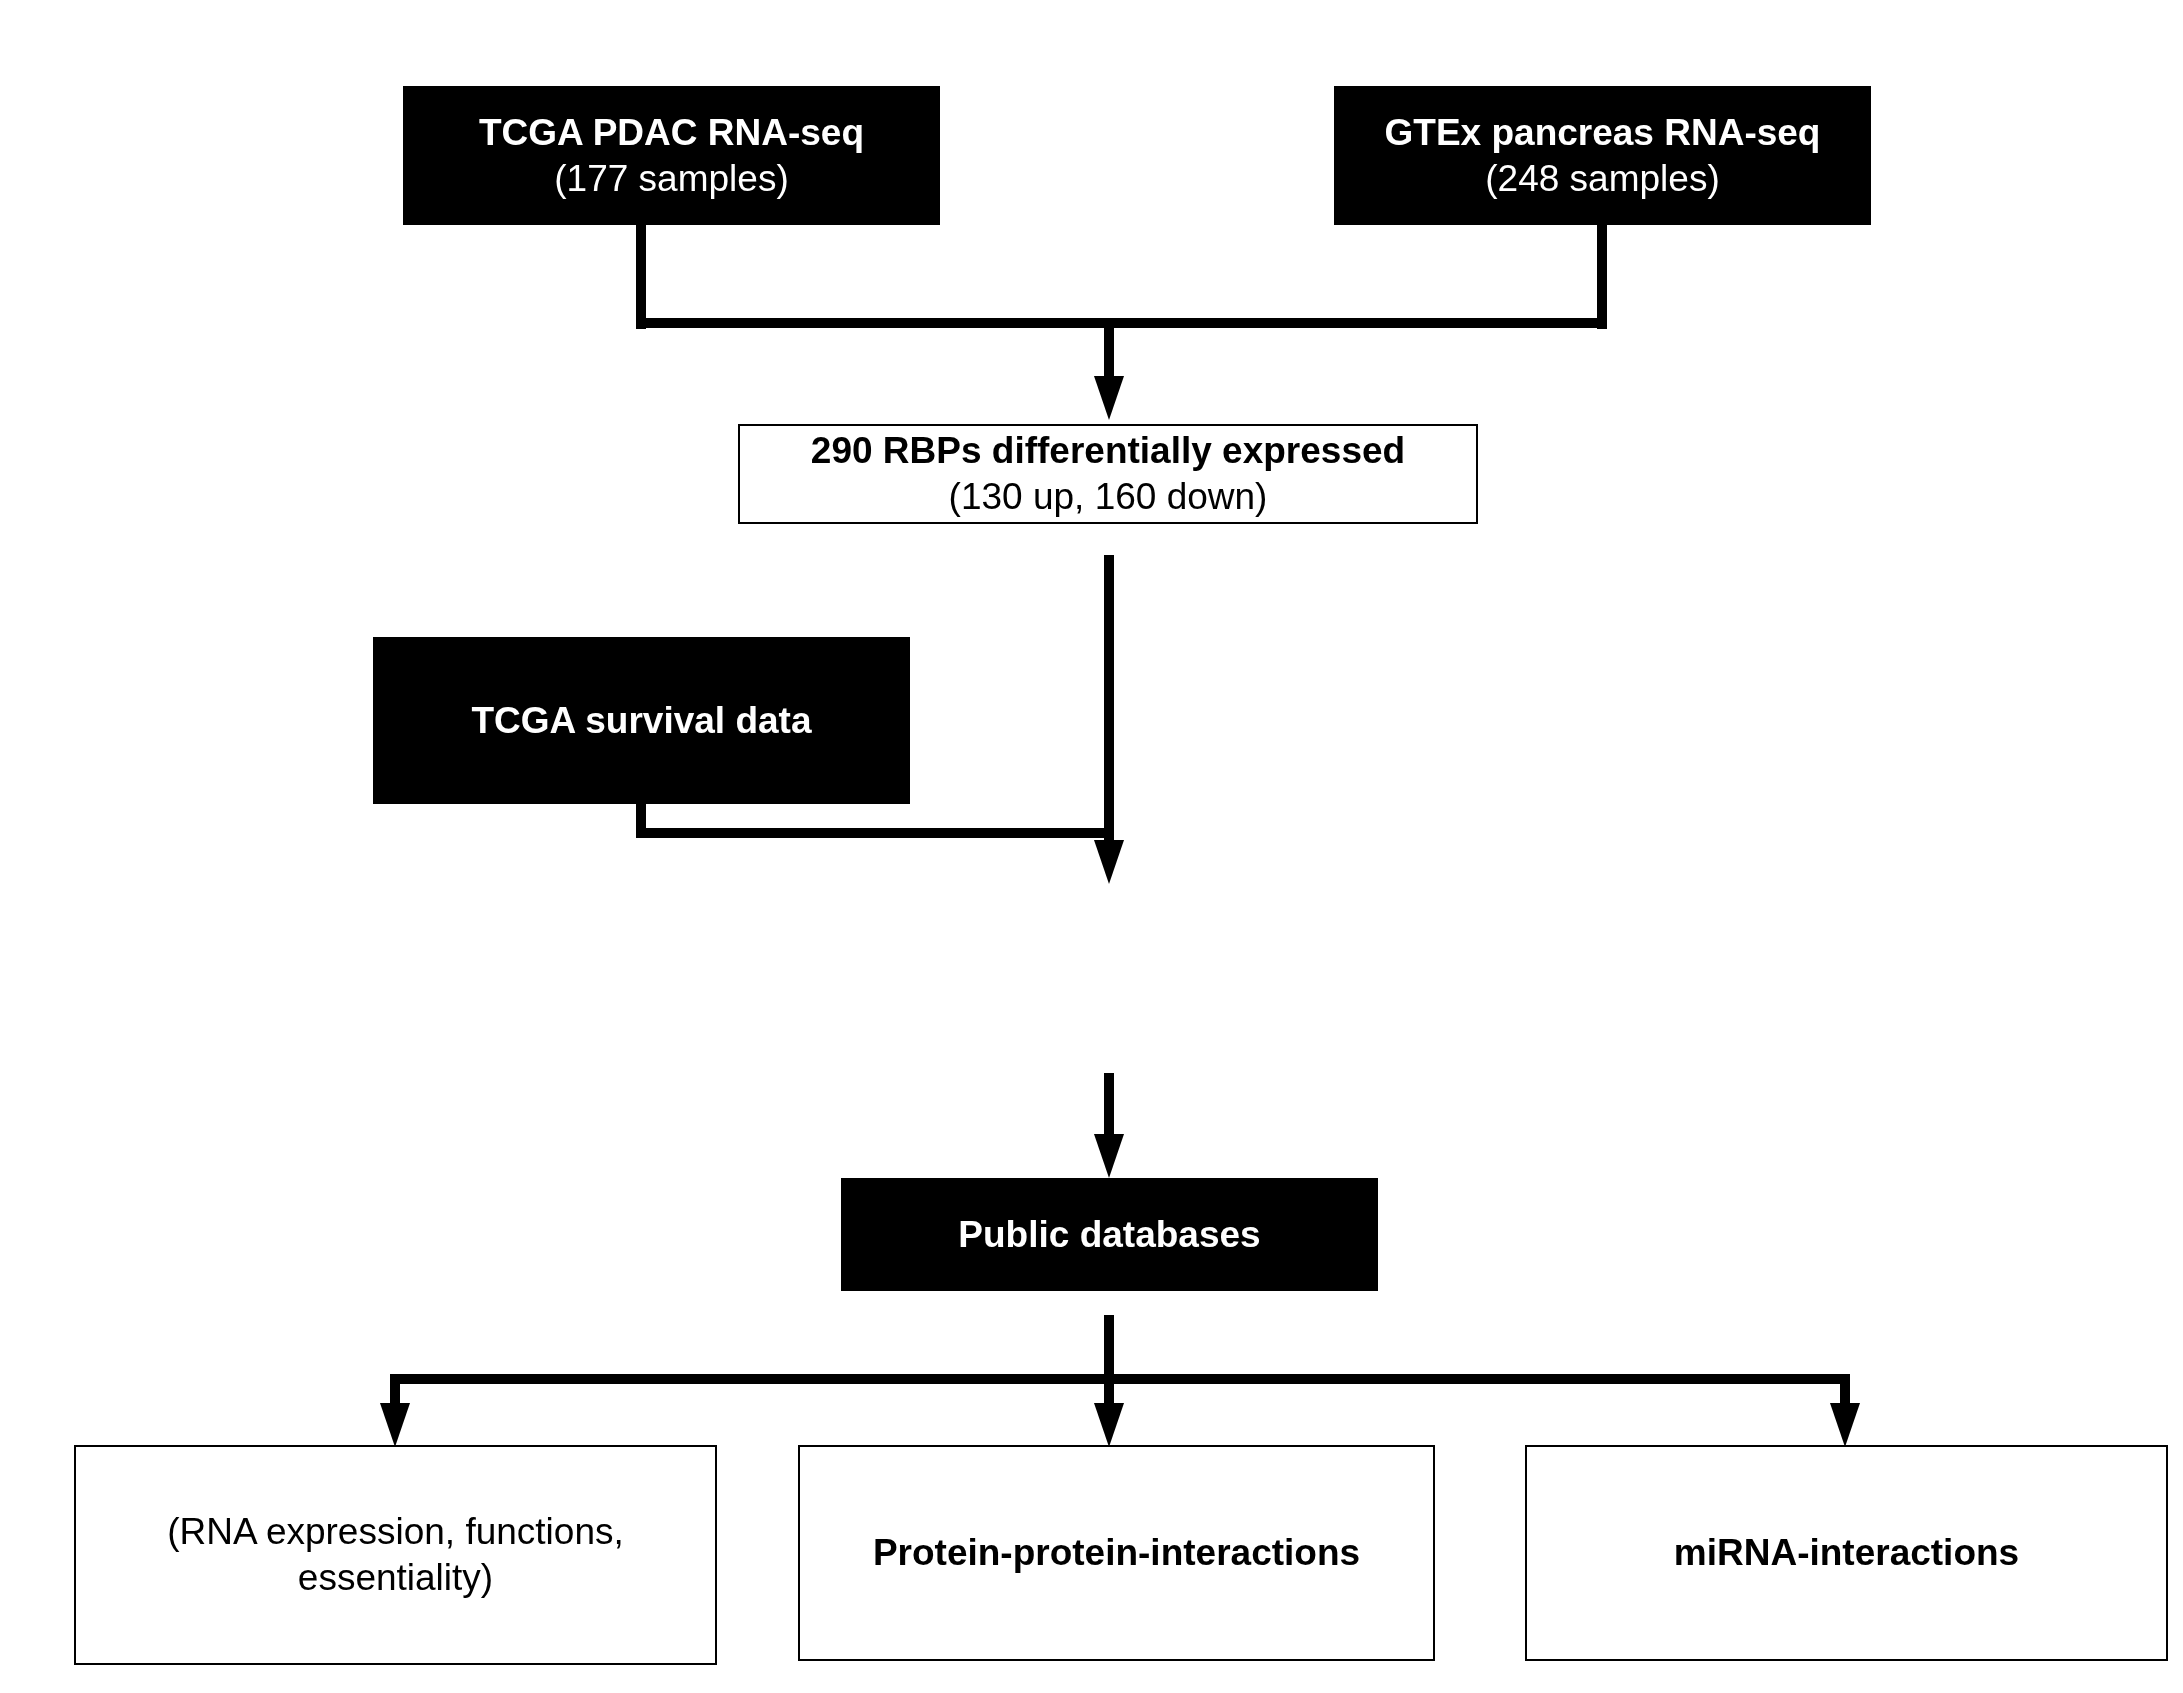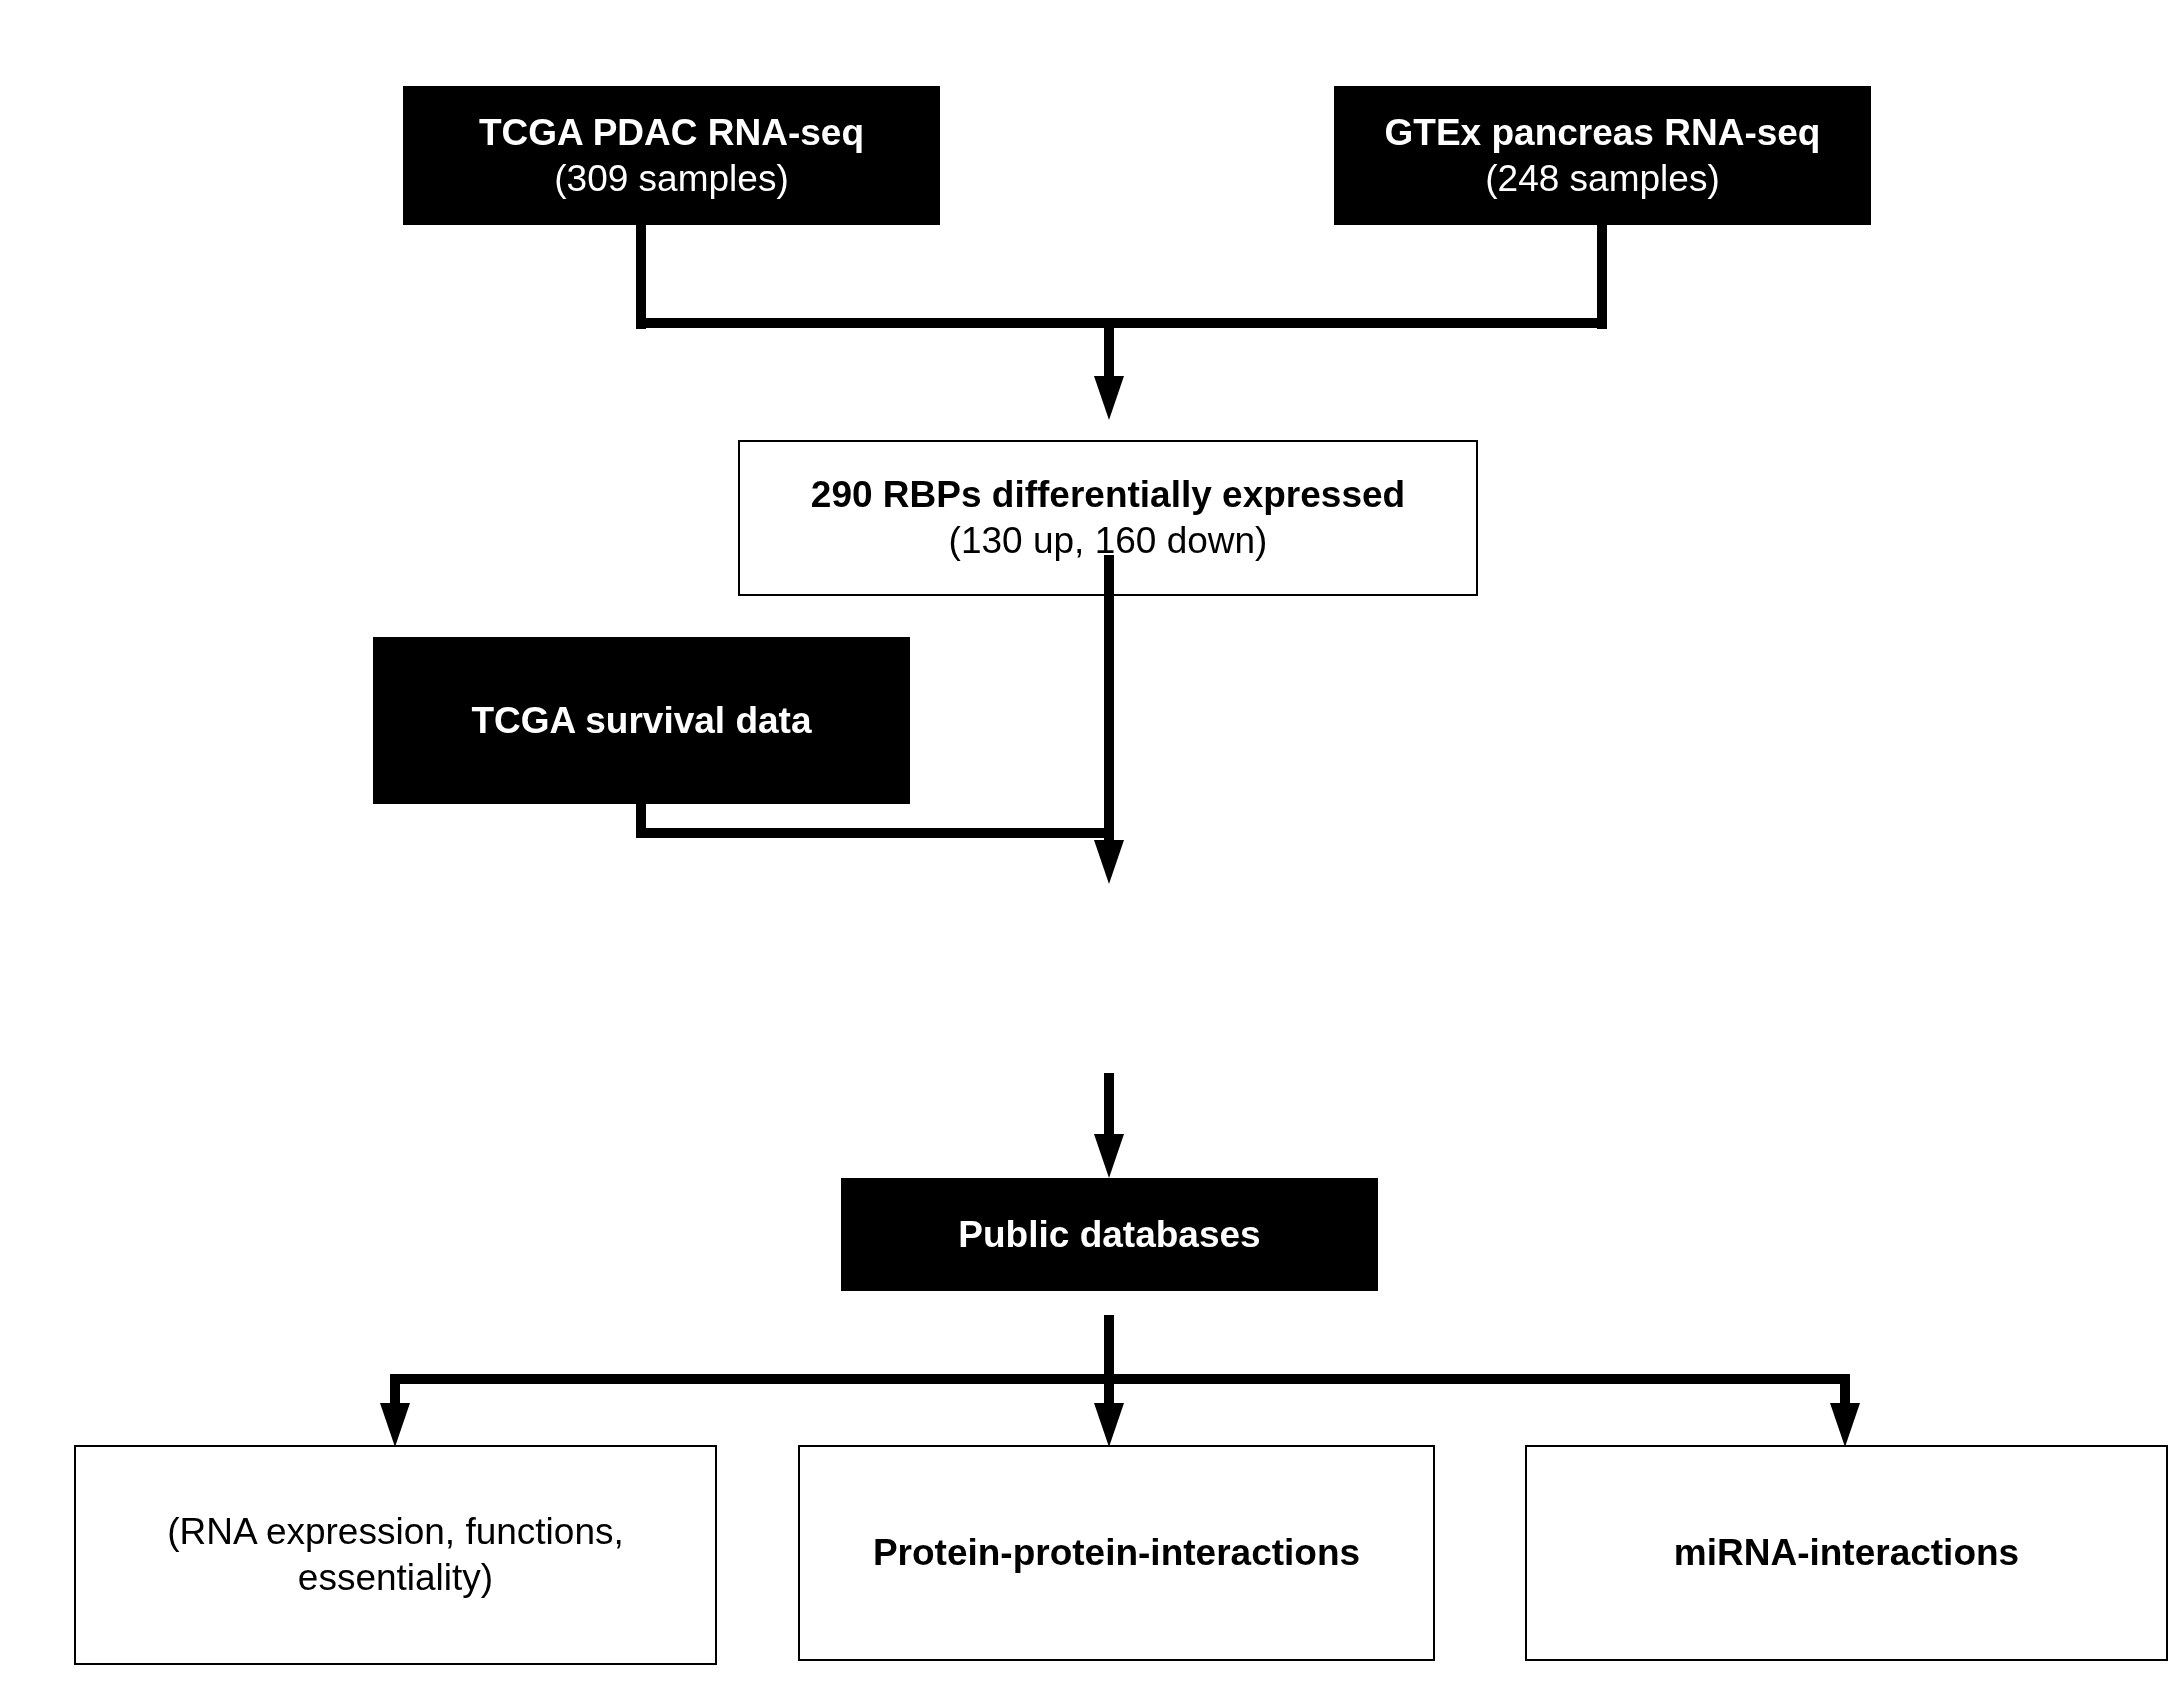--- a/index.html
+++ b/index.html
@@ -53,21 +53,21 @@
     width: 0;
     height: 0;
     border-left: 15px solid transparent;
     border-right: 15px solid transparent;
     border-top: 44px solid #000000;
   }
 
   
   #n1 { left: 373px;  top: 86px;  width: 537px;  height: 139px; margin-left: 30px; }
   #n2 { left: 1334px; top: 86px;  width: 537px;  height: 139px; }
-  #n3 { left: 738px; top: 424px;  width: 740px; height: 156px; margin-top: 16px; }
+  #n3 { left: 738px; top: 424px;  width: 740px; height: 100px; }
   #n4 { left: 373px;  top: 637px;  width: 537px;  height: 167px; }
   #n5 { left: 682px;  top: 887px; width: 854px; height: 185px; }
   #n6 { left: 841px; top: 1178px; width: 537px;  height: 113px; }
   #n7 { left: 74px;  top: 1445px; width: 643px;  height: 220px; }
   #n8 { left: 798px; top: 1445px; width: 637px;  height: 216px; }
   #n9 { left: 1525px; top: 1445px; width: 643px;  height: 216px; }
 
   
   #c-v1 { left: 636px;  top: 225px;  height: 104px; }
   #c-v2 { left: 1597px; top: 225px;  height: 104px; }
@@ -89,21 +89,21 @@
   #c-sR { left: 1840px; top: 1374px; height: 34px;  }
   #aR   { left: 1830px; top: 1403px; }
 </style>
 </head>
 <body>
 
 <div id="stage">
 
   <div id="n1" class="node dark">
     <div class="tl b">TCGA PDAC RNA-seq</div>
-    <div class="tl">(309 samples)</div>
+    <div class="tl">(177 samples)</div>
   </div>
   <div id="n2" class="node dark">
     <div class="tl b">GTEx pancreas RNA-seq</div>
     <div class="tl">(248 samples)</div>
   </div>
 
   <div id="c-v1" class="vline"></div>
   <div id="c-v2" class="vline"></div>
   <div id="c-h1" class="hline"></div>
   <div id="c-s1" class="vline"></div>

